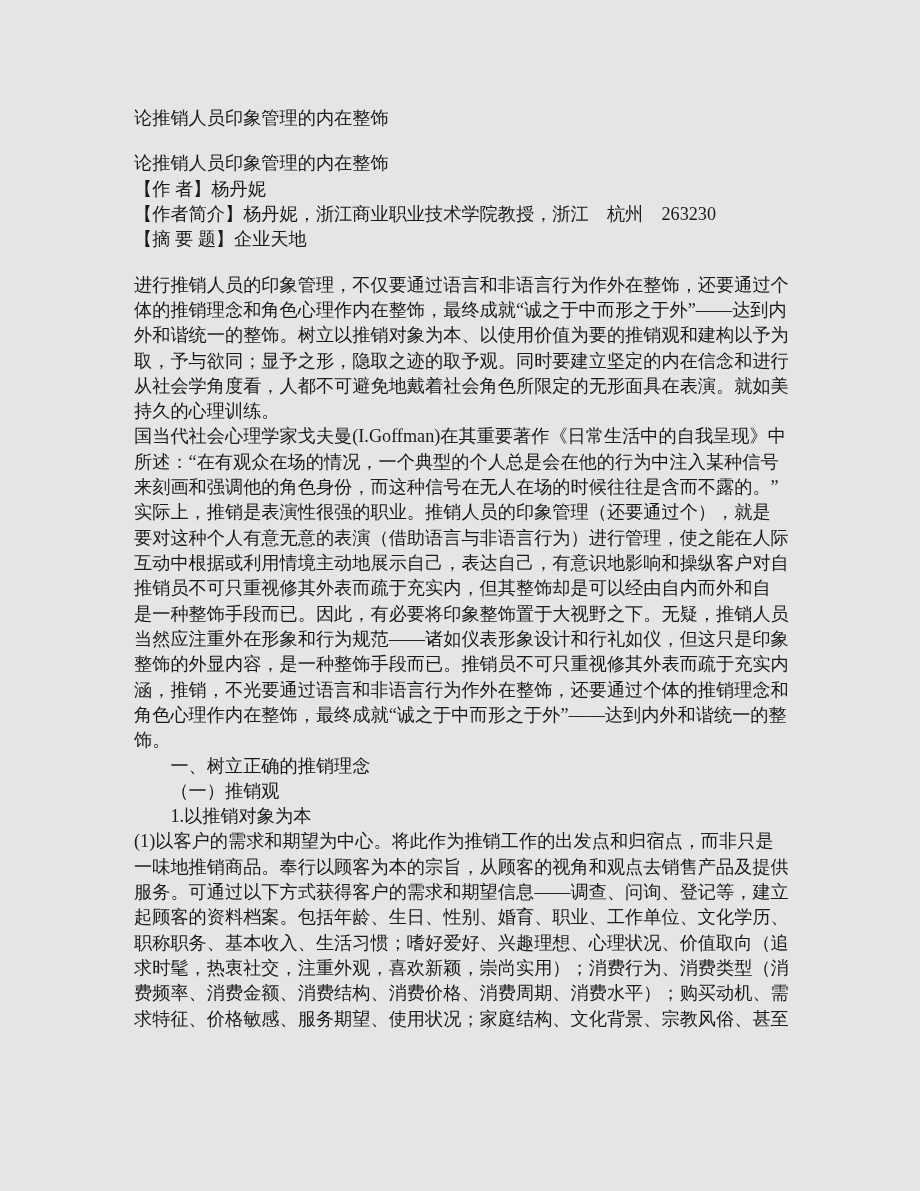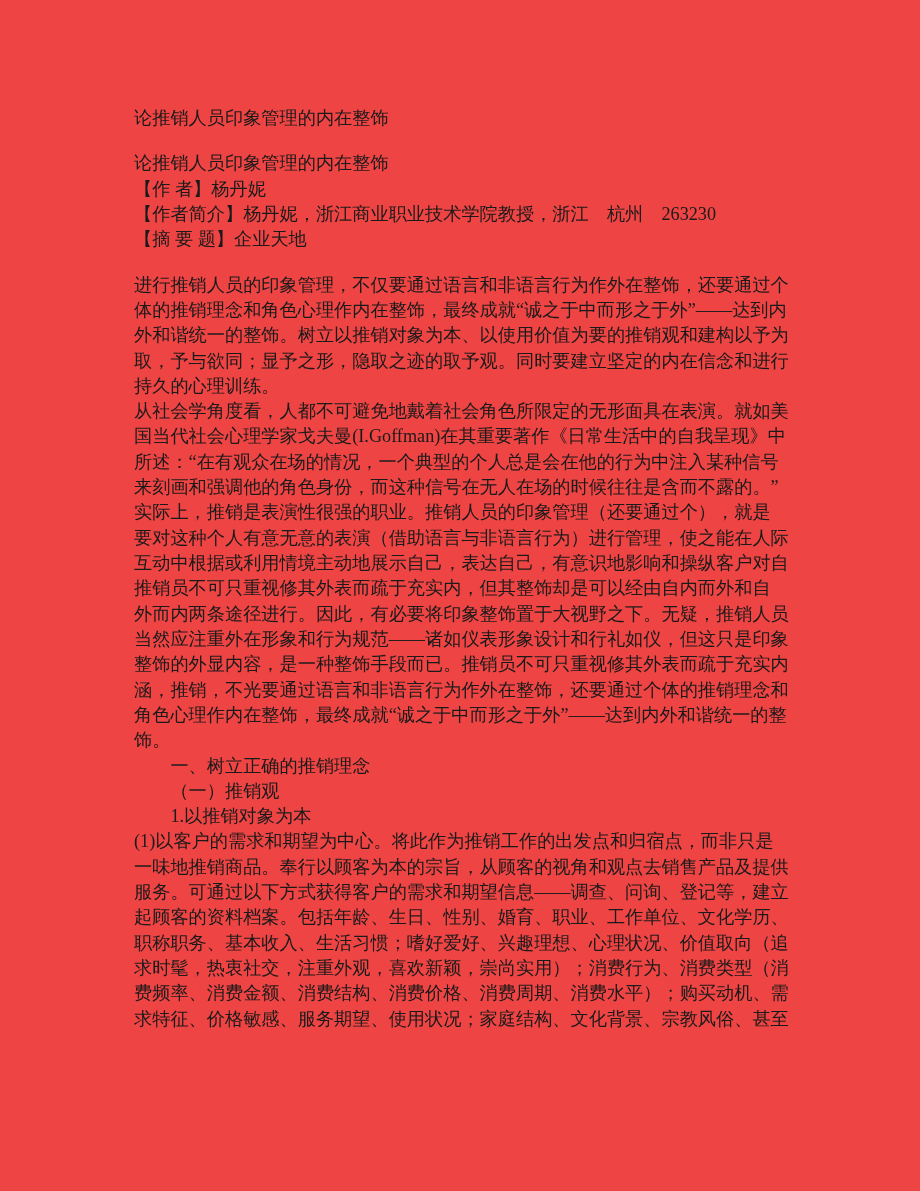--- a/index.html
+++ b/index.html
@@ -4,21 +4,21 @@
 <style>
   html, body {
     margin: 0;
     padding: 0;
     background: #ffffff;
   }
   .canvas {
     position: relative;
     width: 920px;
     height: 1191px;
-    background: #ef4444;
+    background: #e5e5e5;
     overflow: hidden;
   }
   .doc {
     position: absolute;
     left: 134px;
     top: 106px;
     width: 700px;
   }
   .line {
     font-family: "Liberation Serif", "DejaVu Serif", serif;
@@ -42,30 +42,30 @@
       <div class="line blank"></div>
       <div class="line">论推销人员印象管理的内在整饰</div>
       <div class="line">【作 者】杨丹妮</div>
       <div class="line">【作者简介】杨丹妮，浙江商业职业技术学院教授，浙江　杭州　263230</div>
       <div class="line">【摘 要 题】企业天地</div>
       <div class="line blank"></div>
       <div class="line">进行推销人员的印象管理，不仅要通过语言和非语言行为作外在整饰，还要通过个</div>
       <div class="line">体的推销理念和角色心理作内在整饰，最终成就“诚之于中而形之于外”——达到内</div>
       <div class="line">外和谐统一的整饰。树立以推销对象为本、以使用价值为要的推销观和建构以予为</div>
       <div class="line">取，予与欲同；显予之形，隐取之迹的取予观。同时要建立坚定的内在信念和进行</div>
+      <div class="line">从社会学角度看，人都不可避免地戴着社会角色所限定的无形面具在表演。就如美</div>
       <div class="line">持久的心理训练。</div>
-      <div class="line">从社会学角度看，人都不可避免地戴着社会角色所限定的无形面具在表演。就如美</div>
       <div class="line">国当代社会心理学家戈夫曼(I.Goffman)在其重要著作《日常生活中的自我呈现》中</div>
       <div class="line">所述：“在有观众在场的情况，一个典型的个人总是会在他的行为中注入某种信号</div>
       <div class="line">来刻画和强调他的角色身份，而这种信号在无人在场的时候往往是含而不露的。”</div>
       <div class="line">实际上，推销是表演性很强的职业。推销人员的印象管理（还要通过个），就是</div>
       <div class="line">要对这种个人有意无意的表演（借助语言与非语言行为）进行管理，使之能在人际</div>
       <div class="line">互动中根据或利用情境主动地展示自己，表达自己，有意识地影响和操纵客户对自</div>
       <div class="line">推销员不可只重视修其外表而疏于充实内，但其整饰却是可以经由自内而外和自</div>
-      <div class="line">外而内两条途径进行。因此，有必要将印象整饰置于大视野之下。无疑，推销人员</div>
+      <div class="line">是一种整饰手段而已。因此，有必要将印象整饰置于大视野之下。无疑，推销人员</div>
       <div class="line">当然应注重外在形象和行为规范——诸如仪表形象设计和行礼如仪，但这只是印象</div>
       <div class="line">整饰的外显内容，是一种整饰手段而已。推销员不可只重视修其外表而疏于充实内</div>
       <div class="line">涵，推销，不光要通过语言和非语言行为作外在整饰，还要通过个体的推销理念和</div>
       <div class="line">角色心理作内在整饰，最终成就“诚之于中而形之于外”——达到内外和谐统一的整</div>
       <div class="line">饰。</div>
       <div class="line">　　一、树立正确的推销理念</div>
       <div class="line">　　（一）推销观</div>
       <div class="line">　　1.以推销对象为本</div>
       <div class="line">(1)以客户的需求和期望为中心。将此作为推销工作的出发点和归宿点，而非只是</div>
       <div class="line">一味地推销商品。奉行以顾客为本的宗旨，从顾客的视角和观点去销售产品及提供</div>

